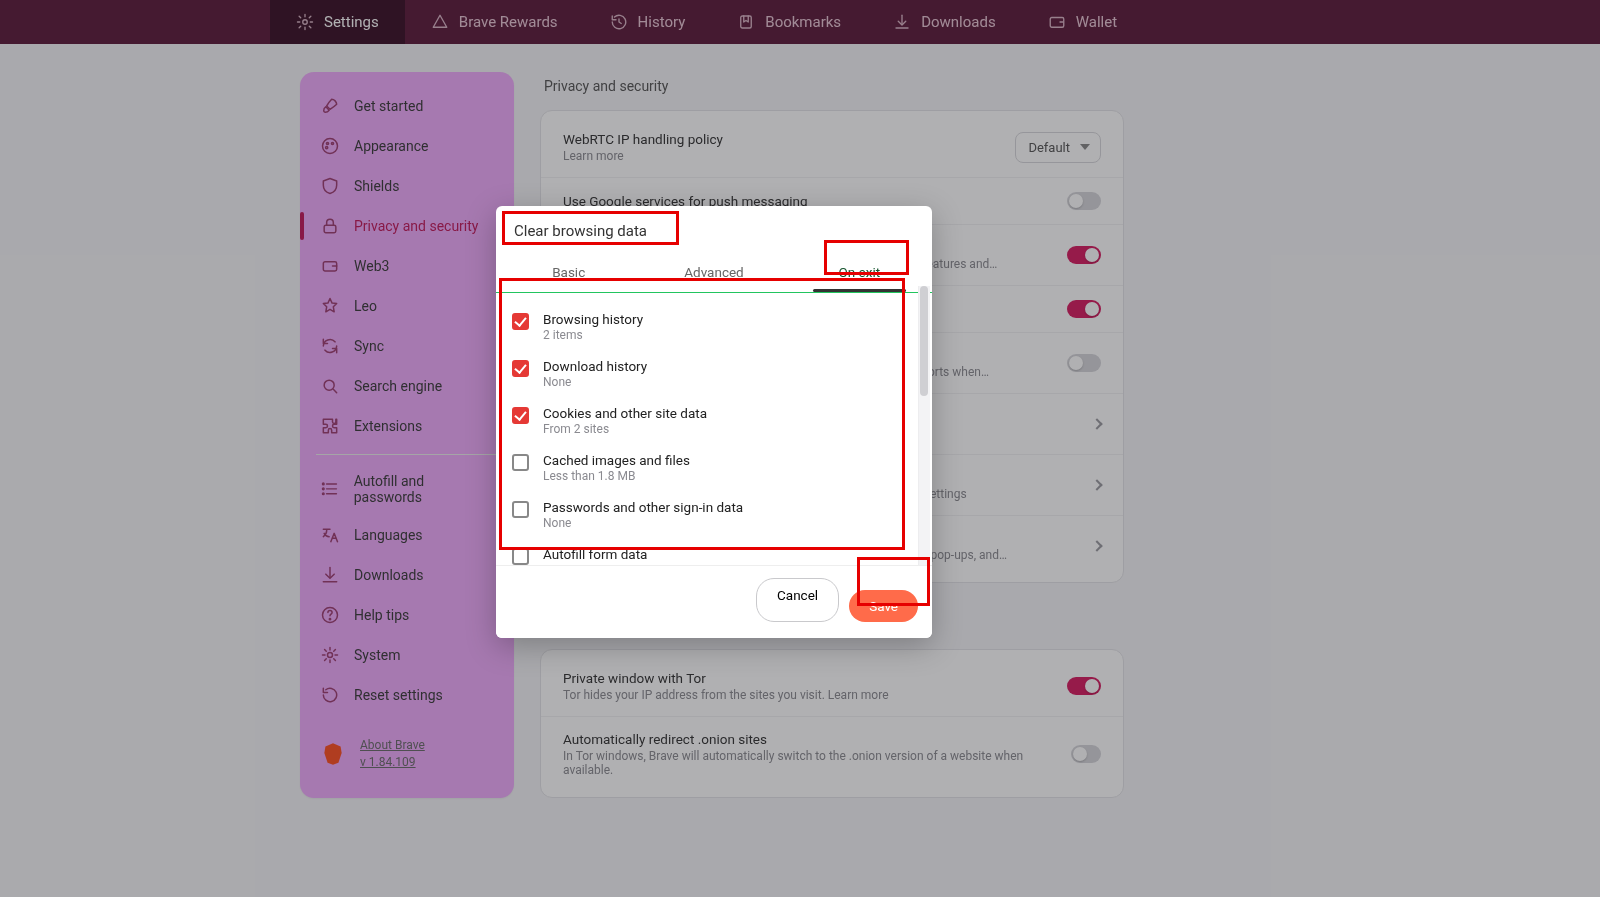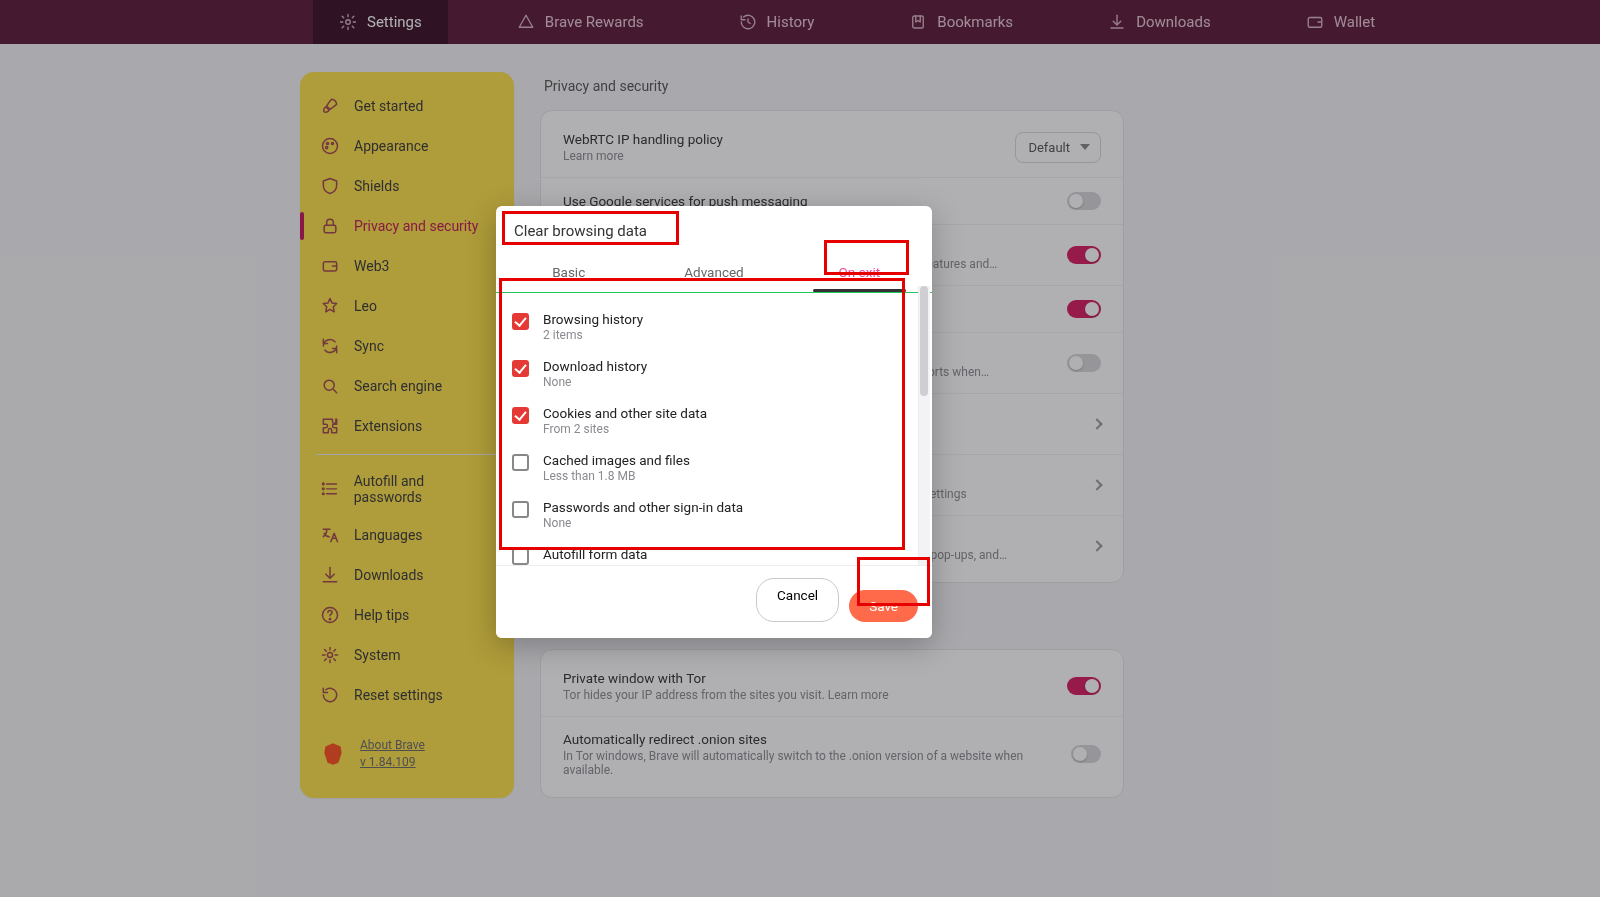--- a/index.html
+++ b/index.html
@@ -1,27 +1,27 @@
 <!DOCTYPE html>
 <html><head>
 <meta charset="utf-8">
 <style>
   * { box-sizing: border-box; margin: 0; padding: 0; }
   html, body { width: 1600px; height: 897px; font-family: -apple-system, BlinkMacSystemFont, "Segoe UI", Roboto, Arial, sans-serif; overflow: hidden; }
   body { background: #f5f5f7; position: relative; }
 
   
   .topnav { height: 44px; background: #5b1a3a; display: flex; align-items: center; padding-left: 270px; }
-  .topnav-item { display: flex; align-items: center; color: #e9c6d5; font-size: 15px; padding: 0 26px; height: 44px; cursor: pointer; margin-left: 43px; }
+  .topnav-item { display: flex; align-items: center; color: #e9c6d5; font-size: 15px; padding: 0 26px; height: 44px; cursor: pointer; }
   .topnav-item.active { background: #3a0f25; color: #fff; }
   .topnav-item .icon { width: 18px; height: 18px; margin-right: 10px; opacity: .9; }
 
   
   .page { display: flex; padding: 28px 0 0 300px; }
-  .sidebar { width: 214px; background: #fde047; border-radius: 14px; padding: 14px 0 24px; margin-right: 26px; box-shadow: 0 1px 2px rgba(0,0,0,.05); }
+  .sidebar { width: 214px; background: #f0abfc; border-radius: 14px; padding: 14px 0 24px; margin-right: 26px; box-shadow: 0 1px 2px rgba(0,0,0,.05); }
   .side-item { display: flex; align-items: center; padding: 10px 20px; font-size: 14px; color: #3a3a3a; cursor: pointer; }
   .side-item.active { color: #c2185b; position: relative; }
   .side-item.active::before { content: ""; position: absolute; left: 0; top: 6px; bottom: 6px; width: 4px; background: #c2185b; border-radius: 2px; }
   .side-item .icon { width: 20px; height: 20px; margin-right: 14px; opacity: .8; }
   .side-item .icon svg { stroke: #8a2150; }
   .side-sep { height: 1px; background: #eee; margin: 8px 16px; }
   .side-foot { margin-top: 22px; padding: 0 20px; display: flex; align-items: center; }
   .side-foot .logo { width: 26px; height: 26px; margin-right: 14px; }
   .side-foot a { color: #6b6b6b; font-size: 12px; text-decoration: underline; display: block; line-height: 1.4; }
 
@@ -44,21 +44,21 @@
   .chevron { width: 8px; height: 8px; border-right: 2px solid #9a9aa0; border-bottom: 2px solid #9a9aa0; transform: rotate(-45deg); }
 
   
   .scrim { position: absolute; inset: 0; background: rgba(30,30,35,.35); }
 
   
   .dialog { position: absolute; left: 496px; top: 206px; width: 436px; background: #fff; border-radius: 6px; box-shadow: 0 8px 30px rgba(0,0,0,.25); overflow: hidden; }
   .dialog-title { font-size: 15px; color: #333; padding: 16px 18px 14px; }
   .tabs { display: flex; border-bottom: 1px solid #22c55e; }
   .tab { flex: 1; text-align: center; font-size: 13.5px; color: #666; padding: 10px 0 12px; cursor: pointer; position: relative; }
-  .tab.selected { color: #ec4899; }
+  .tab.selected { color: #14532d; }
   .tab.selected::after { content: ""; position: absolute; left: 18%; right: 18%; bottom: 0; height: 3px; background: #333; border-radius: 2px; }
 
   .opts { max-height: 272px; overflow-y: scroll; padding: 10px 12px 6px 14px; }
   .opt { display: flex; align-items: flex-start; padding: 8px 2px; }
   .chk { width: 17px; height: 17px; border: 2px solid #888; border-radius: 3px; margin-right: 14px; margin-top: 2px; flex: none; position: relative; }
   .chk.checked { background: #e53935; border-color: #e53935; }
   .chk.checked::after { content: ""; position: absolute; left: 3px; top: 0px; width: 5px; height: 9px; border-right: 2px solid #fff; border-bottom: 2px solid #fff; transform: rotate(40deg); }
   .opt-label { font-size: 13.5px; color: #222; }
   .opt-sub { font-size: 12px; color: #8a8a90; margin-top: 1px; }
 

